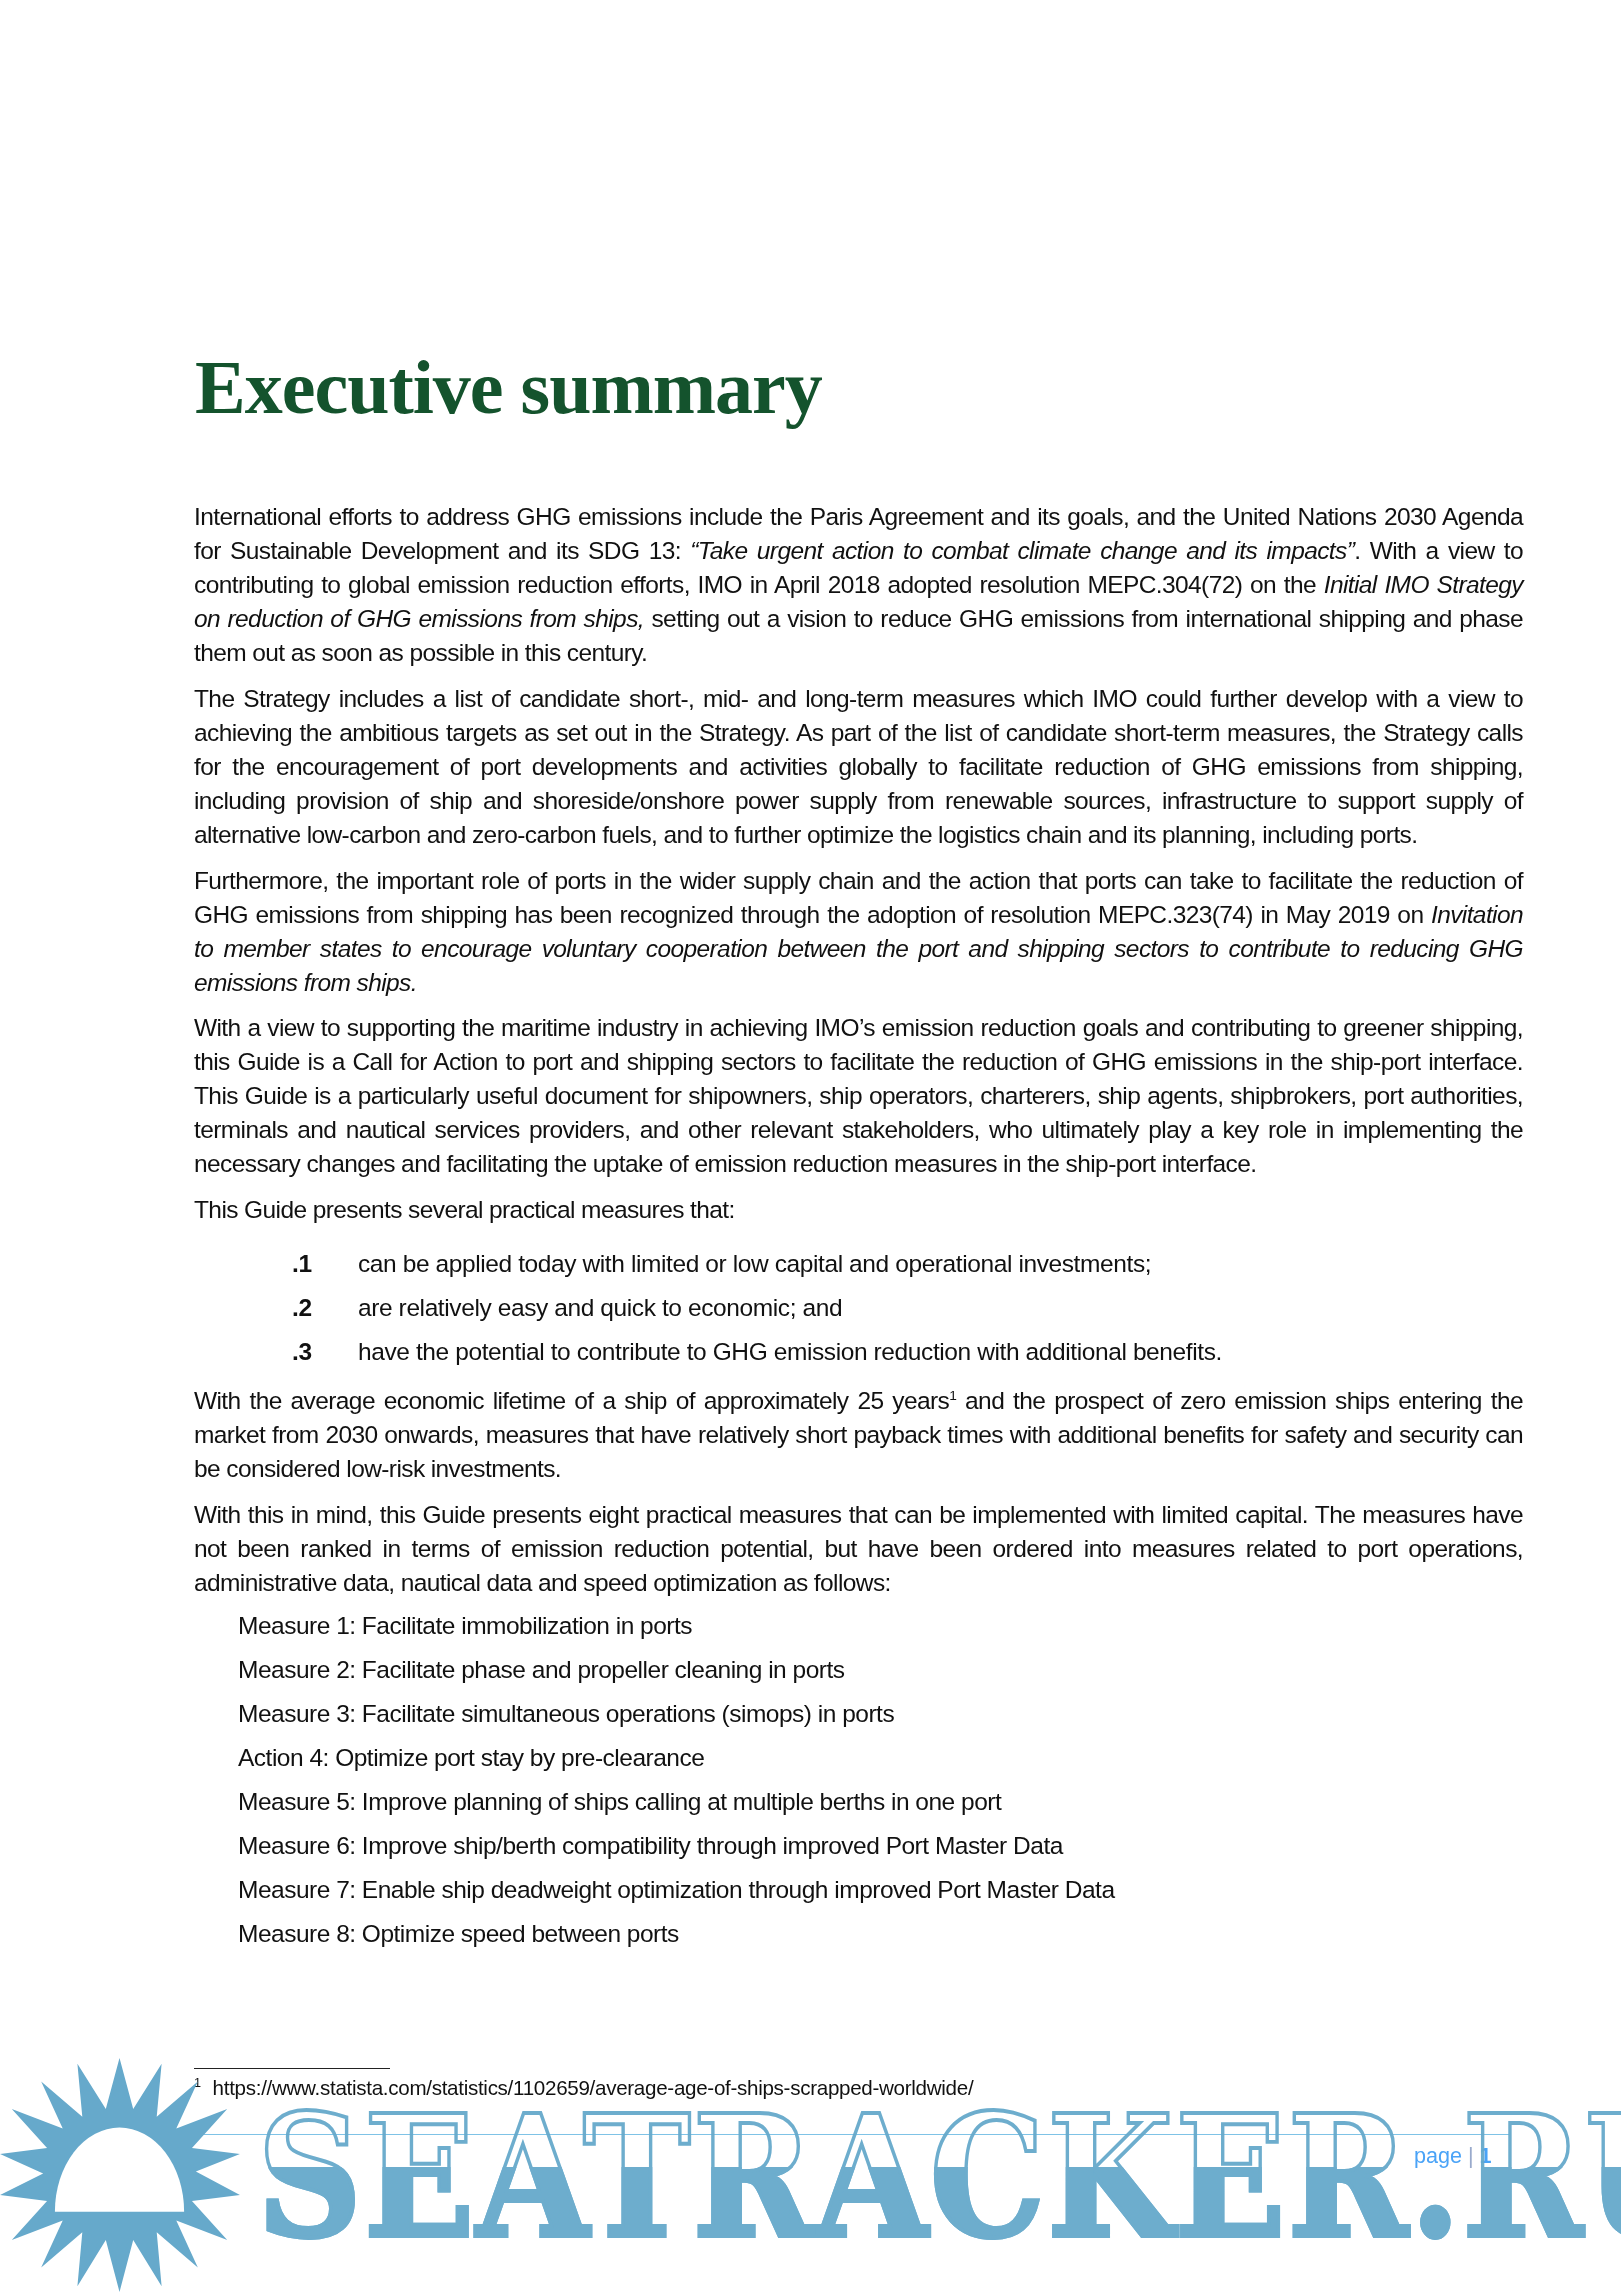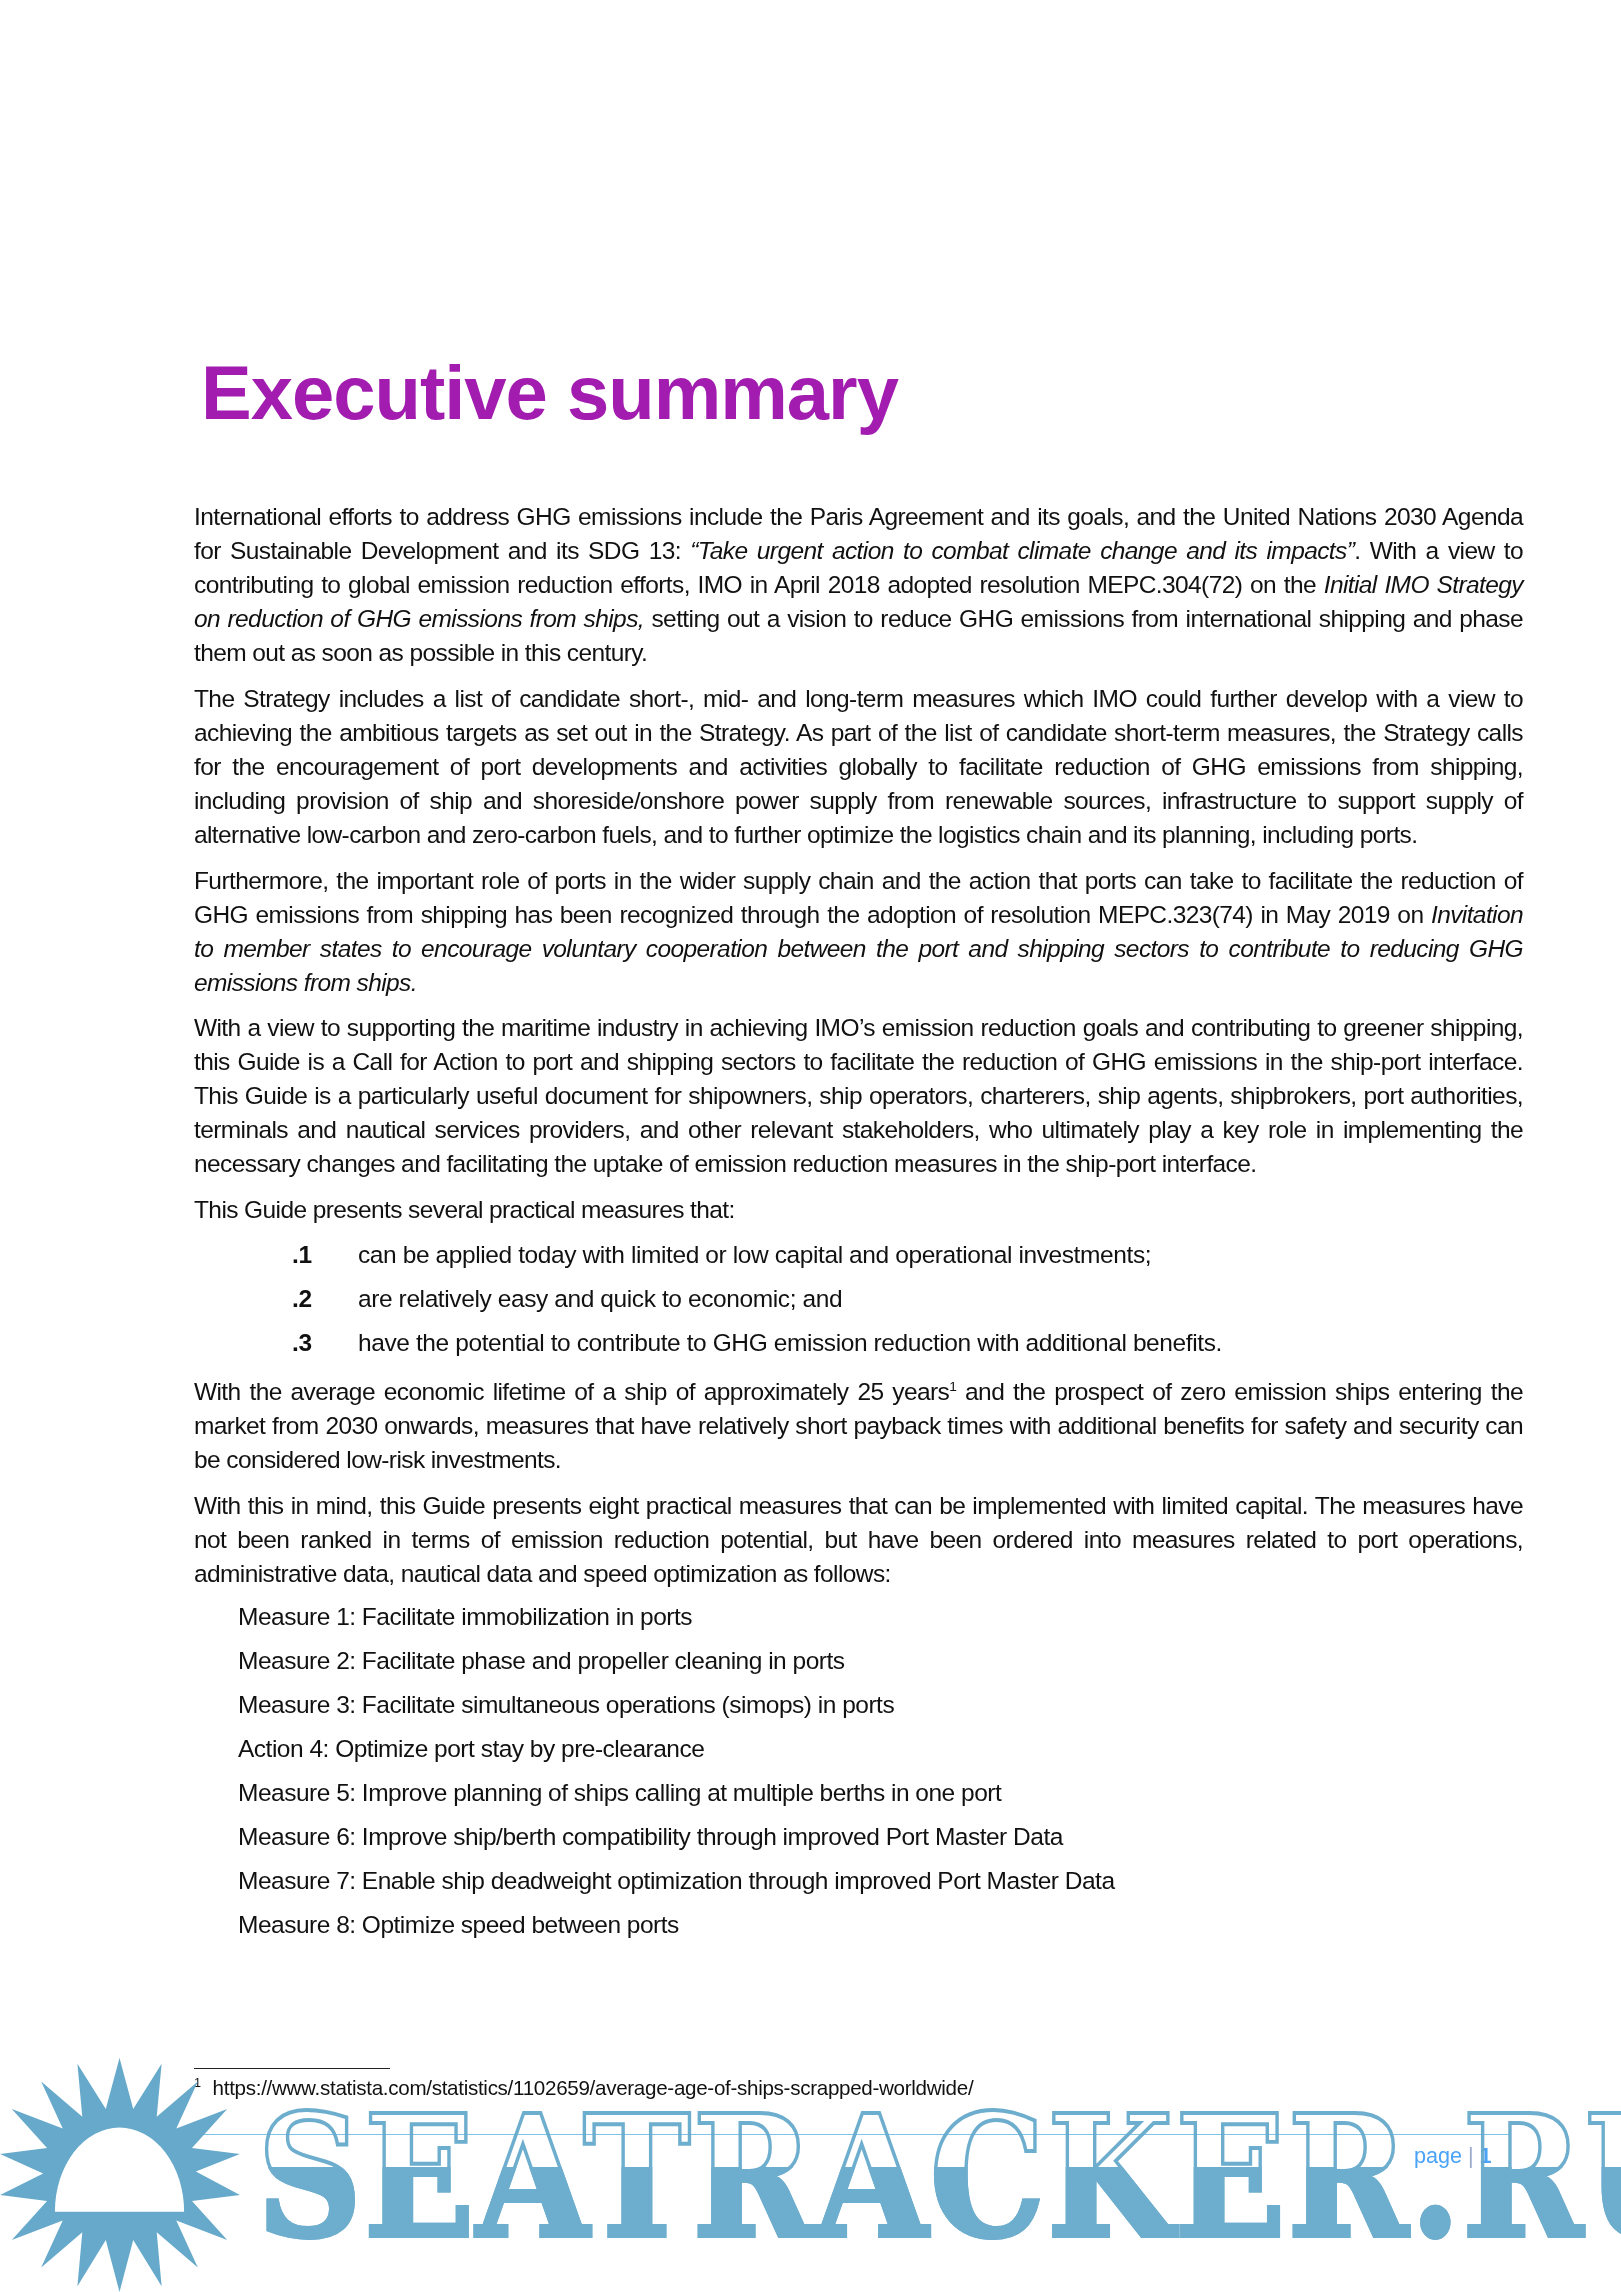--- a/index.html
+++ b/index.html
@@ -3,22 +3,22 @@
 <meta charset="utf-8">
 <style>
   html, body { margin: 0; padding: 0; }
   body {
     width: 1621px; height: 2293px; background: #ffffff;
     position: relative; overflow: hidden;
     font-family: "Liberation Sans", sans-serif; color: #111;
   }
   .title {
     position: absolute; left: 194px; top: 337px;
-    font-family: Liberation Sans, sans-serif; font-weight: bold;
-    font-size: 76px; letter-spacing: -1px; color: #a21caf; margin: 7px;
+    font-family: Liberation Serif, serif; font-weight: bold;
+    font-size: 76px; letter-spacing: -1px; color: #14532d; margin: 1px;
     line-height: 98px;
   }
   .body-text {
     position: absolute; left: 194px; top: 500px; width: 1329px;
     font-size: 24.5px; line-height: 34px;
   }
   .body-text p { margin: 0 0 11.8px 0; text-align: justify; letter-spacing: -0.6px; }
   .body-text p i { font-style: italic; }
   .numlist { margin: 0 0 9.8px 0; padding: 0; list-style: none; }
   .numlist li { display: flex; height: 44px; align-items: center; letter-spacing: -0.4px; }
@@ -51,21 +51,21 @@
 
 <div class="body-text">
   <p><span>International efforts to address GHG emissions include the Paris Agreement and its goals, and the United Nations 2030 Agenda for Sustainable Development and its SDG 13: </span><i>“Take urgent action to combat climate change and its impacts”</i><span>. With a view to contributing to global emission reduction efforts, IMO in April 2018 adopted resolution MEPC.304(72) on the </span><i>Initial IMO Strategy on reduction of GHG emissions from ships,</i><span> setting out a vision to reduce GHG emissions from international shipping and phase them out as soon as possible in this century.</span></p>
 
   <p>The Strategy includes a list of candidate short-, mid- and long-term measures which IMO could further develop with a view to achieving the ambitious targets as set out in the Strategy. As part of the list of candidate short-term measures, the Strategy calls for the encouragement of port developments and activities globally to facilitate reduction of GHG emissions from shipping, including provision of ship and shoreside/onshore power supply from renewable sources, infrastructure to support supply of alternative low-carbon and zero-carbon fuels, and to further optimize the logistics chain and its planning, including ports.</p>
 
   <p><span>Furthermore, the important role of ports in the wider supply chain and the action that ports can take to facilitate the reduction of GHG emissions from shipping has been recognized through the adoption of resolution MEPC.323(74) in May 2019 on </span><i>Invitation to member states to encourage voluntary cooperation between the port and shipping sectors to contribute to reducing GHG emissions from ships.</i></p>
 
   <p>With a view to supporting the maritime industry in achieving IMO’s emission reduction goals and contributing to greener shipping, this Guide is a Call for Action to port and shipping sectors to facilitate the reduction of GHG emissions in the ship-port interface. This Guide is a particularly useful document for shipowners, ship operators, charterers, ship agents, shipbrokers, port authorities, terminals and nautical services providers, and other relevant stakeholders, who ultimately play a key role in implementing the necessary changes and facilitating the uptake of emission reduction measures in the ship-port interface.</p>
 
-  <p style="margin-bottom:6px">This Guide presents several practical measures that:</p>
+  <p style="margin-bottom:15px">This Guide presents several practical measures that:</p>
 
   <ul class="numlist">
     <li>
         <span class="num">.1</span>
         <span>can be applied today with limited or low capital and operational investments;</span>
       </li>
     <li>
         <span class="num">.2</span>
         <span>are relatively easy and quick to economic; and</span>
       </li>

